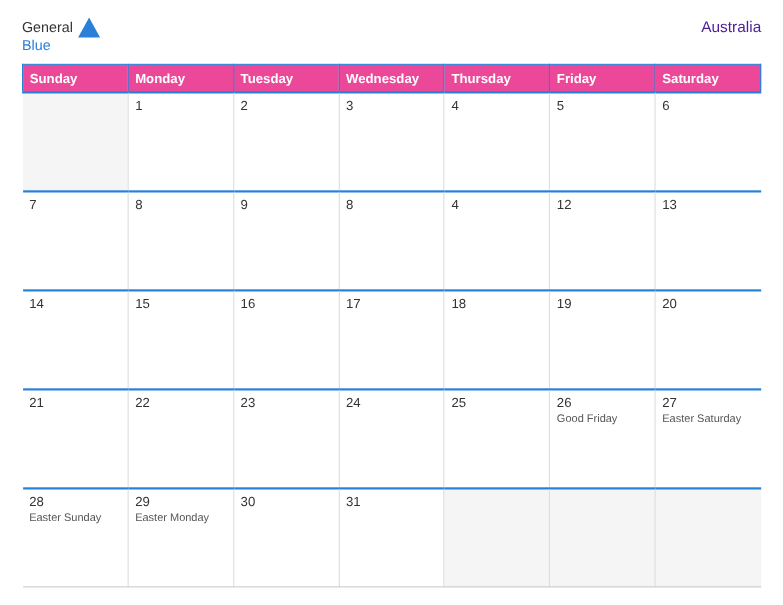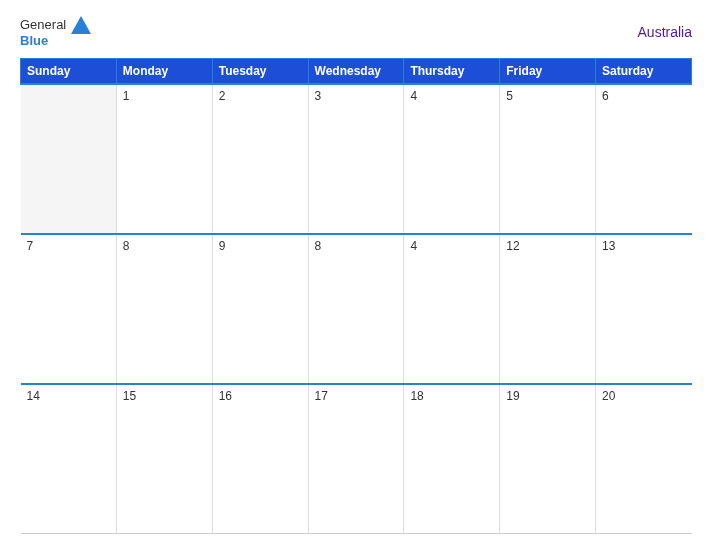--- a/index.html
+++ b/index.html
@@ -12,38 +12,38 @@
     }
     .page {
       width: 712px;
       height: 550px;
       padding: 16px 20px;
       display: flex;
       flex-direction: column;
     }
     .header {
       display: flex;
-      align-items: center;
+      align-items: flex-start;
       justify-content: space-between;
       margin-bottom: 10px;
       gap: 36px;
     }
     .logo {
       display: flex;
       align-items: center;
       gap: 4px;
     }
     .logo-text {
       font-size: 13px;
       color: #333;
       line-height: 1.1;
     }
     .logo-text span {
       color: #2980d9;
-      font-weight: bold;
+      font-weight: normal;
     }
     .logo-triangle {
       width: 0;
       height: 0;
       border-left: 10px solid transparent;
       border-right: 10px solid transparent;
       border-bottom: 18px solid #2980d9;
       margin-left: 2px;
     }
     .title {
@@ -59,21 +59,21 @@
       min-width: 80px;
       text-align: right;
     }
     table {
       width: 100%;
       border-collapse: collapse;
       table-layout: fixed;
       flex: 1;
     }
     .day-header {
-      background-color: #1d4ed8;
+      background-color: #ec4899;
       color: #fff;
       font-size: 12px;
       font-weight: bold;
       text-align: left;
       padding: 5px 6px;
       border: 1px solid #2980d9;
     }
     .day-cell {
       vertical-align: top;
       padding: 4px 6px;
@@ -201,15 +201,59 @@
           <td class="day-cell">
             <span class="day-num">18</span>
           </td>
           <td class="day-cell">
             <span class="day-num">19</span>
           </td>
           <td class="day-cell" style="border-right: none;">
             <span class="day-num">20</span>
           </td>
         </tr>
+        <tr>
+          <td class="day-cell">
+            <span class="day-num">21</span>
+          </td>
+          <td class="day-cell">
+            <span class="day-num">22</span>
+          </td>
+          <td class="day-cell">
+            <span class="day-num">23</span>
+          </td>
+          <td class="day-cell">
+            <span class="day-num">24</span>
+          </td>
+          <td class="day-cell">
+            <span class="day-num">25</span>
+          </td>
+          <td class="day-cell">
+            <span class="day-num">26</span>
+            <span class="holiday-text">Good Friday</span>
+          </td>
+          <td class="day-cell" style="border-right: none;">
+            <span class="day-num">27</span>
+            <span class="holiday-text">Easter Saturday</span>
+          </td>
+        </tr>
+        <tr>
+          <td class="day-cell">
+            <span class="day-num">28</span>
+            <span class="holiday-text">Easter Sunday</span>
+          </td>
+          <td class="day-cell">
+            <span class="day-num">29</span>
+            <span class="holiday-text">Easter Monday</span>
+          </td>
+          <td class="day-cell">
+            <span class="day-num">30</span>
+          </td>
+          <td class="day-cell">
+            <span class="day-num">31</span>
+          </td>
+          <td class="empty-cell" style="background: rgb(245, 245, 245);"></td>
+          <td class="empty-cell" style="background: rgb(245, 245, 245);"></td>
+          <td class="empty-cell" style="background: rgb(245, 245, 245); border-right: none;"></td>
+        </tr>
       </tbody>
   </table>
 </div>
 
 </body></html>

